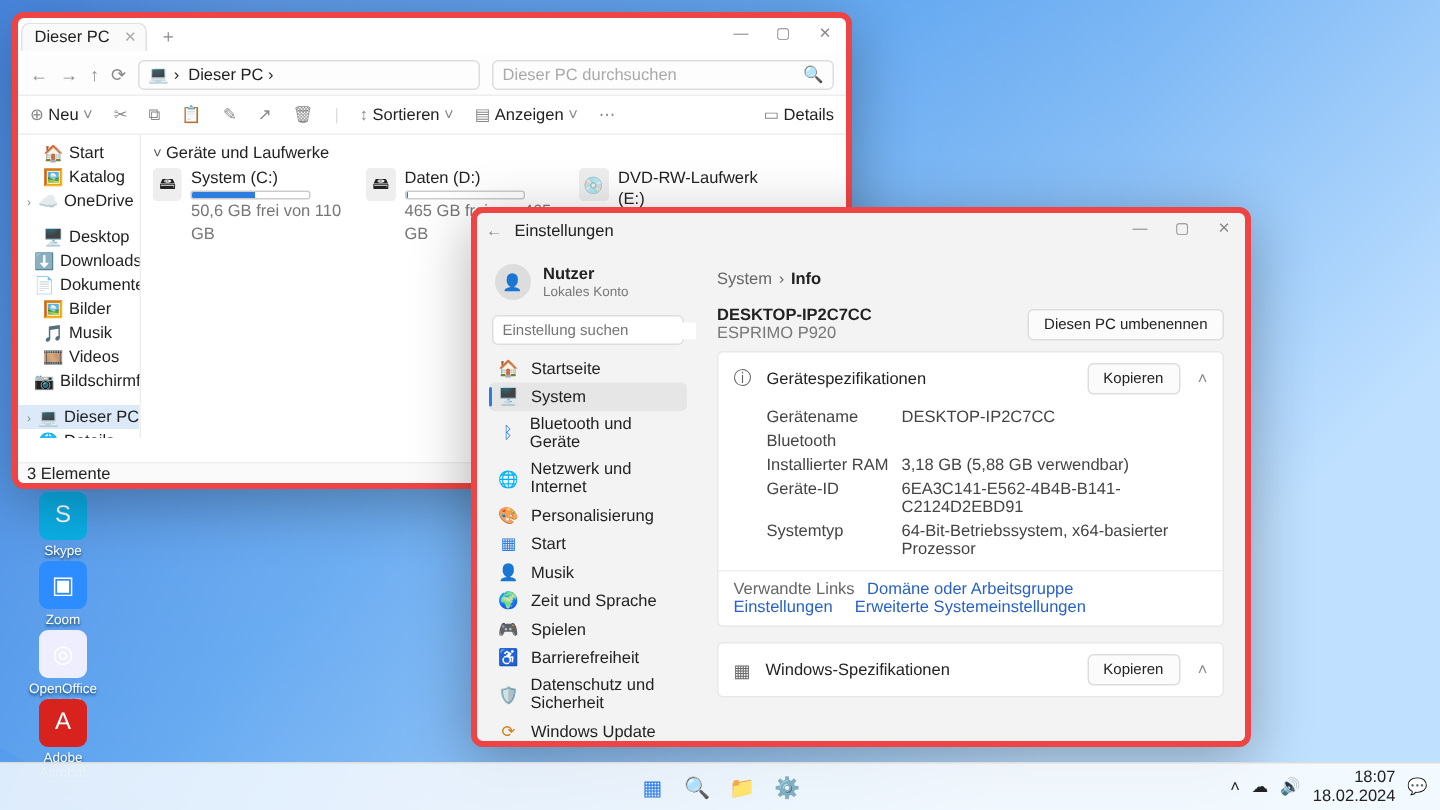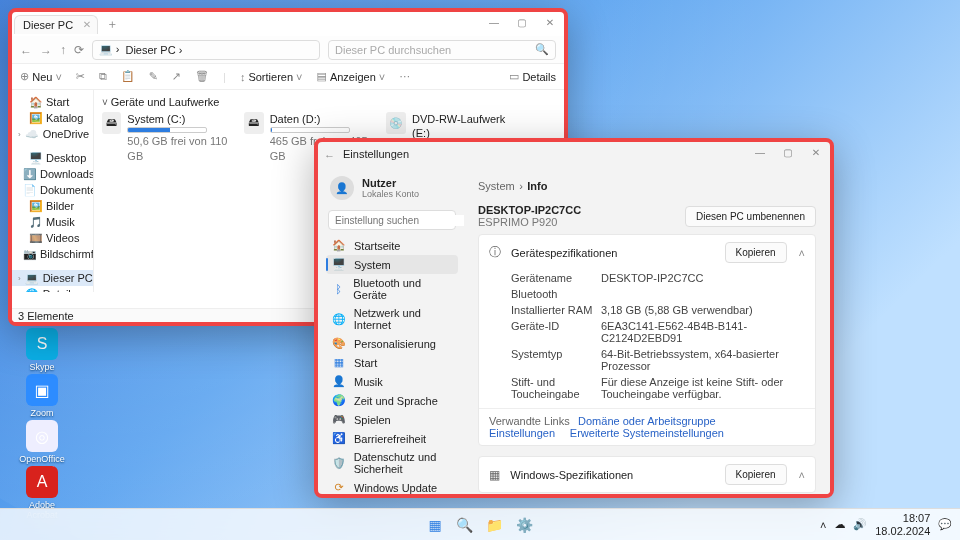--- a/index.html
+++ b/index.html
@@ -363,24 +363,20 @@
               <div class="v">3,18 GB (5,88 GB verwendbar)</div>
             </div>
             <div class="row">
               <div class="k">Geräte-ID</div>
               <div class="v">6EA3C141-E562-4B4B-B141-C2124D2EBD91</div>
             </div>
             <div class="row">
               <div class="k">Systemtyp</div>
               <div class="v">64-Bit-Betriebssystem, x64-basierter Prozessor</div>
             </div>
-            <div class="row">
-              <div class="k">Stift- und Toucheingabe</div>
-              <div class="v">Für diese Anzeige ist keine Stift- oder Toucheingabe verfügbar.</div>
-            </div>
           </div>
         <div class="links">
           <span style="color:#666">Verwandte Links</span>&nbsp;&nbsp;
           <a>Domäne oder Arbeitsgruppe</a>
           <a>Einstellungen</a>
           <a>Erweiterte Systemeinstellungen</a>
         </div>
       </div>
       <div class="card">
         <div class="cardh">

